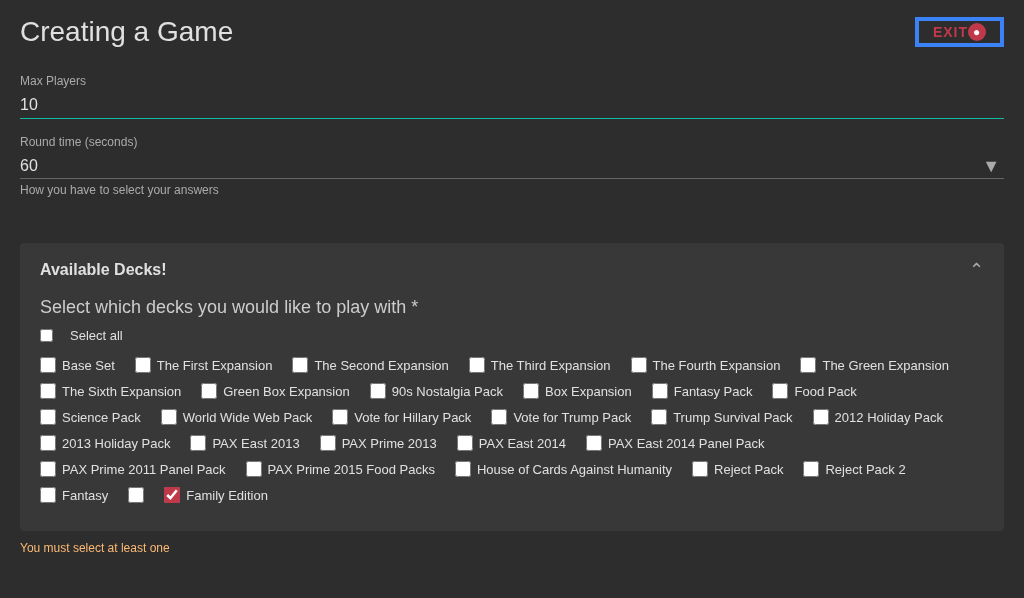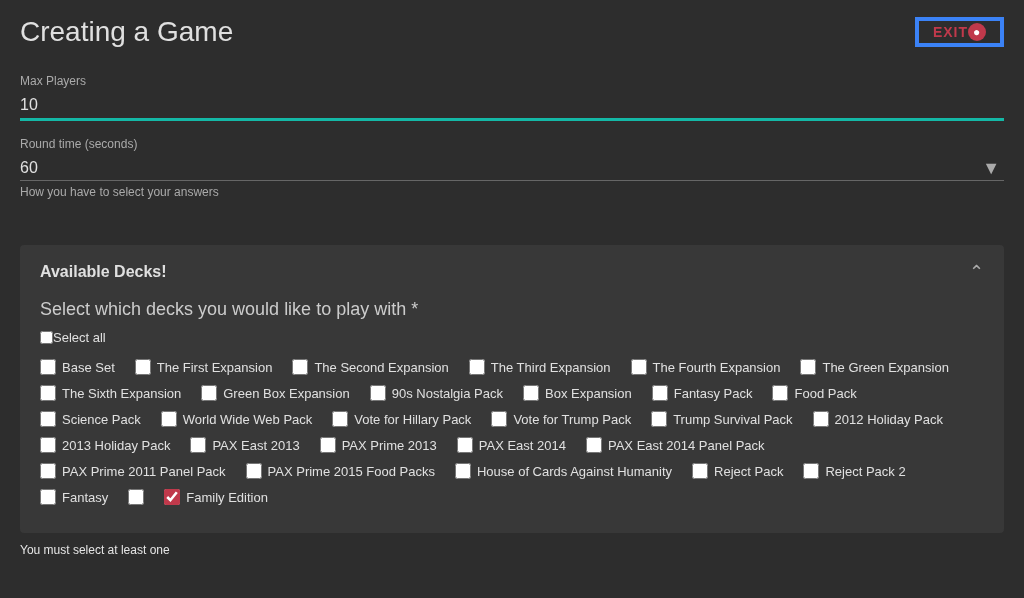--- a/index.html
+++ b/index.html
@@ -56,21 +56,21 @@
     }
     .field-label {
       font-size: 12px;
       color: #aaa;
       margin-bottom: 4px;
     }
     .field-input {
       width: 100%;
       background: transparent;
       border: none;
-      border-bottom: 3px solid #14b8a6;
+      border-bottom: 1px solid #14b8a6;
       color: #e0e0e0;
       font-size: 16px;
       padding: 4px 0;
       outline: none;
     }
     .field-select-wrapper {
       position: relative;
       width: 100%;
     }
     .field-select {
@@ -127,21 +127,21 @@
       padding: 0 20px 16px 20px;
     }
     .decks-subtitle {
       font-size: 18px;
       color: #ccc;
       margin-bottom: 10px;
     }
     .select-all-row {
       display: flex;
       align-items: center;
-      gap: 0;
+      gap: 17px;
       margin-bottom: 14px;
     }
     .checkbox-group {
       display: flex;
       flex-wrap: wrap;
       gap: 2px 0;
       margin-bottom: 4px;
     }
     .checkbox-item {
       display: flex;
@@ -158,21 +158,21 @@
       cursor: pointer;
       flex-shrink: 0;
     }
     .checkbox-label {
       color: #e0e0e0;
       font-size: 13px;
       cursor: pointer;
     }
     .validation-msg {
       font-size: 12px;
-      color: #e5e5e5;
+      color: #fdba74;
       margin-top: 6px;
       padding: 0 20px 10px 20px;
     }
     .row {
       display: flex;
       flex-wrap: wrap;
       align-items: center;
     }
   </style>
 </head>

